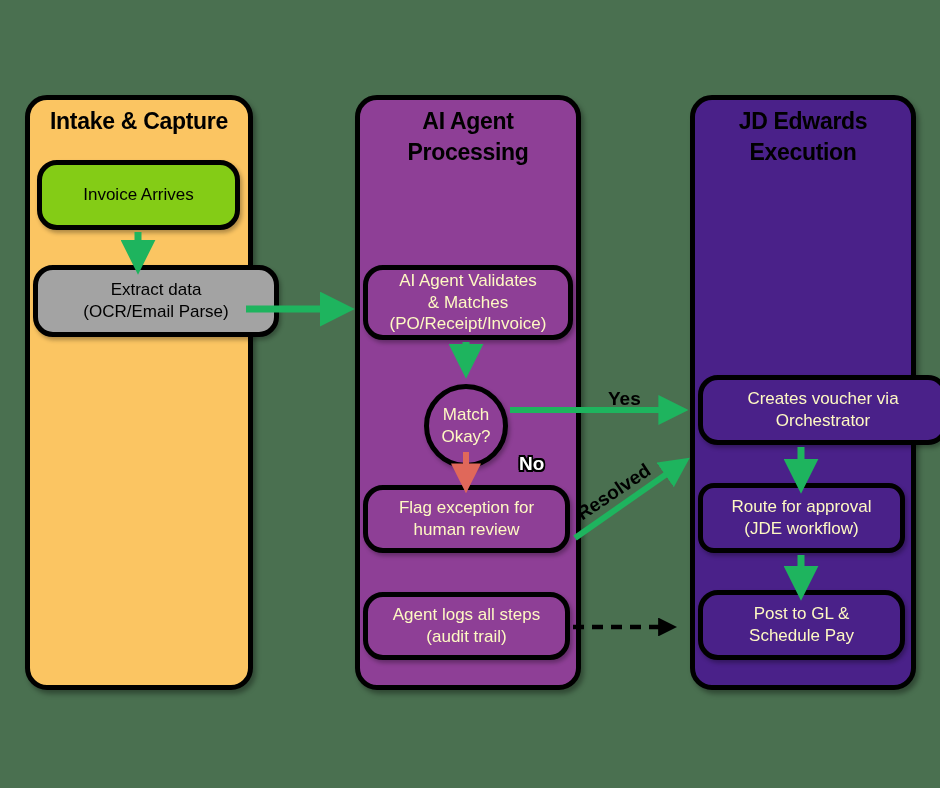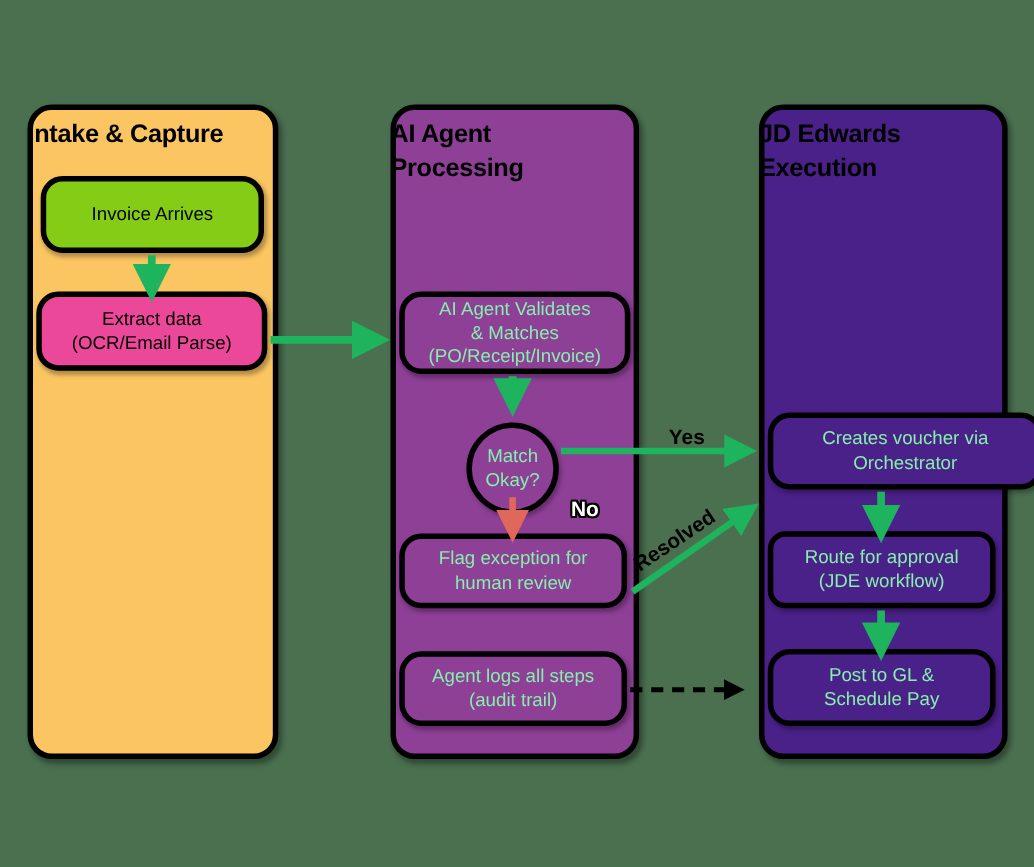--- a/index.html
+++ b/index.html
@@ -30,20 +30,21 @@
     position: absolute;
     border: 5px solid #000;
     border-radius: 22px;
     box-sizing: border-box;
     box-shadow: 3px 4px 5px rgba(0,0,0,0.35);
   }
   .lane-title {
     position: absolute;
     left: 0;
     right: 0;
+    text-align: center;
     font-weight: bold;
     font-size: 23px;
     line-height: 1.35;
     color: #000;
     letter-spacing: -0.3px;
   }
   
   .node {
     position: absolute;
     border: 5px solid #000;
@@ -59,21 +60,21 @@
   }
   .node-text {
     display: block;
     padding: 0 6px;
     white-space: pre-line;
   }
   .node.decision {
     border-radius: 50%;
   }
   .txt-dark { color: #000; }
-  .txt-light { color: #86efac; }
+  .txt-light { color: #fef9c3; }
 
   
   .edge-label {
     position: absolute;
     font-weight: bold;
     font-size: 19px;
     color: #000;
     white-space: nowrap;
   }
   .edge-label.outlined {
@@ -95,21 +96,21 @@
 <div id="canvas">
 
   <div class="lane" style="left:25px; top:95px; width:228px; height:595px; background:#fbc562;">
   </div>
   <div class="lane-title" style="left: 25px; width: 228px; top: 106px; white-space: pre-line;">Intake &amp; Capture</div>
 
   <div class="node txt-dark" style="left:37px; top:160px; width:203px; height:70px; background:#84cc16;">
     <span class="node-text">Invoice Arrives</span>
   </div>
 
-  <div class="node txt-dark" style="left:33px; top:265px; width:210px; height:72px; background:#ec4899;">
+  <div class="node txt-dark" style="left:33px; top:265px; width:246px; height:72px; background:#a3a3a3;">
     <span class="node-text">Extract data
 (OCR/Email Parse)</span>
   </div>
 
   <div class="lane" style="left:355px; top:95px; width:226px; height:595px; background:#8e3f96;">
   </div>
   <div class="lane-title" style="left:355px; width:226px; top:106px; white-space:pre-line;">AI Agent
 Processing</div>
 
   <div class="node txt-light" style="left:363px; top:265px; width:210px; height:75px; background:#8e3f96;">

